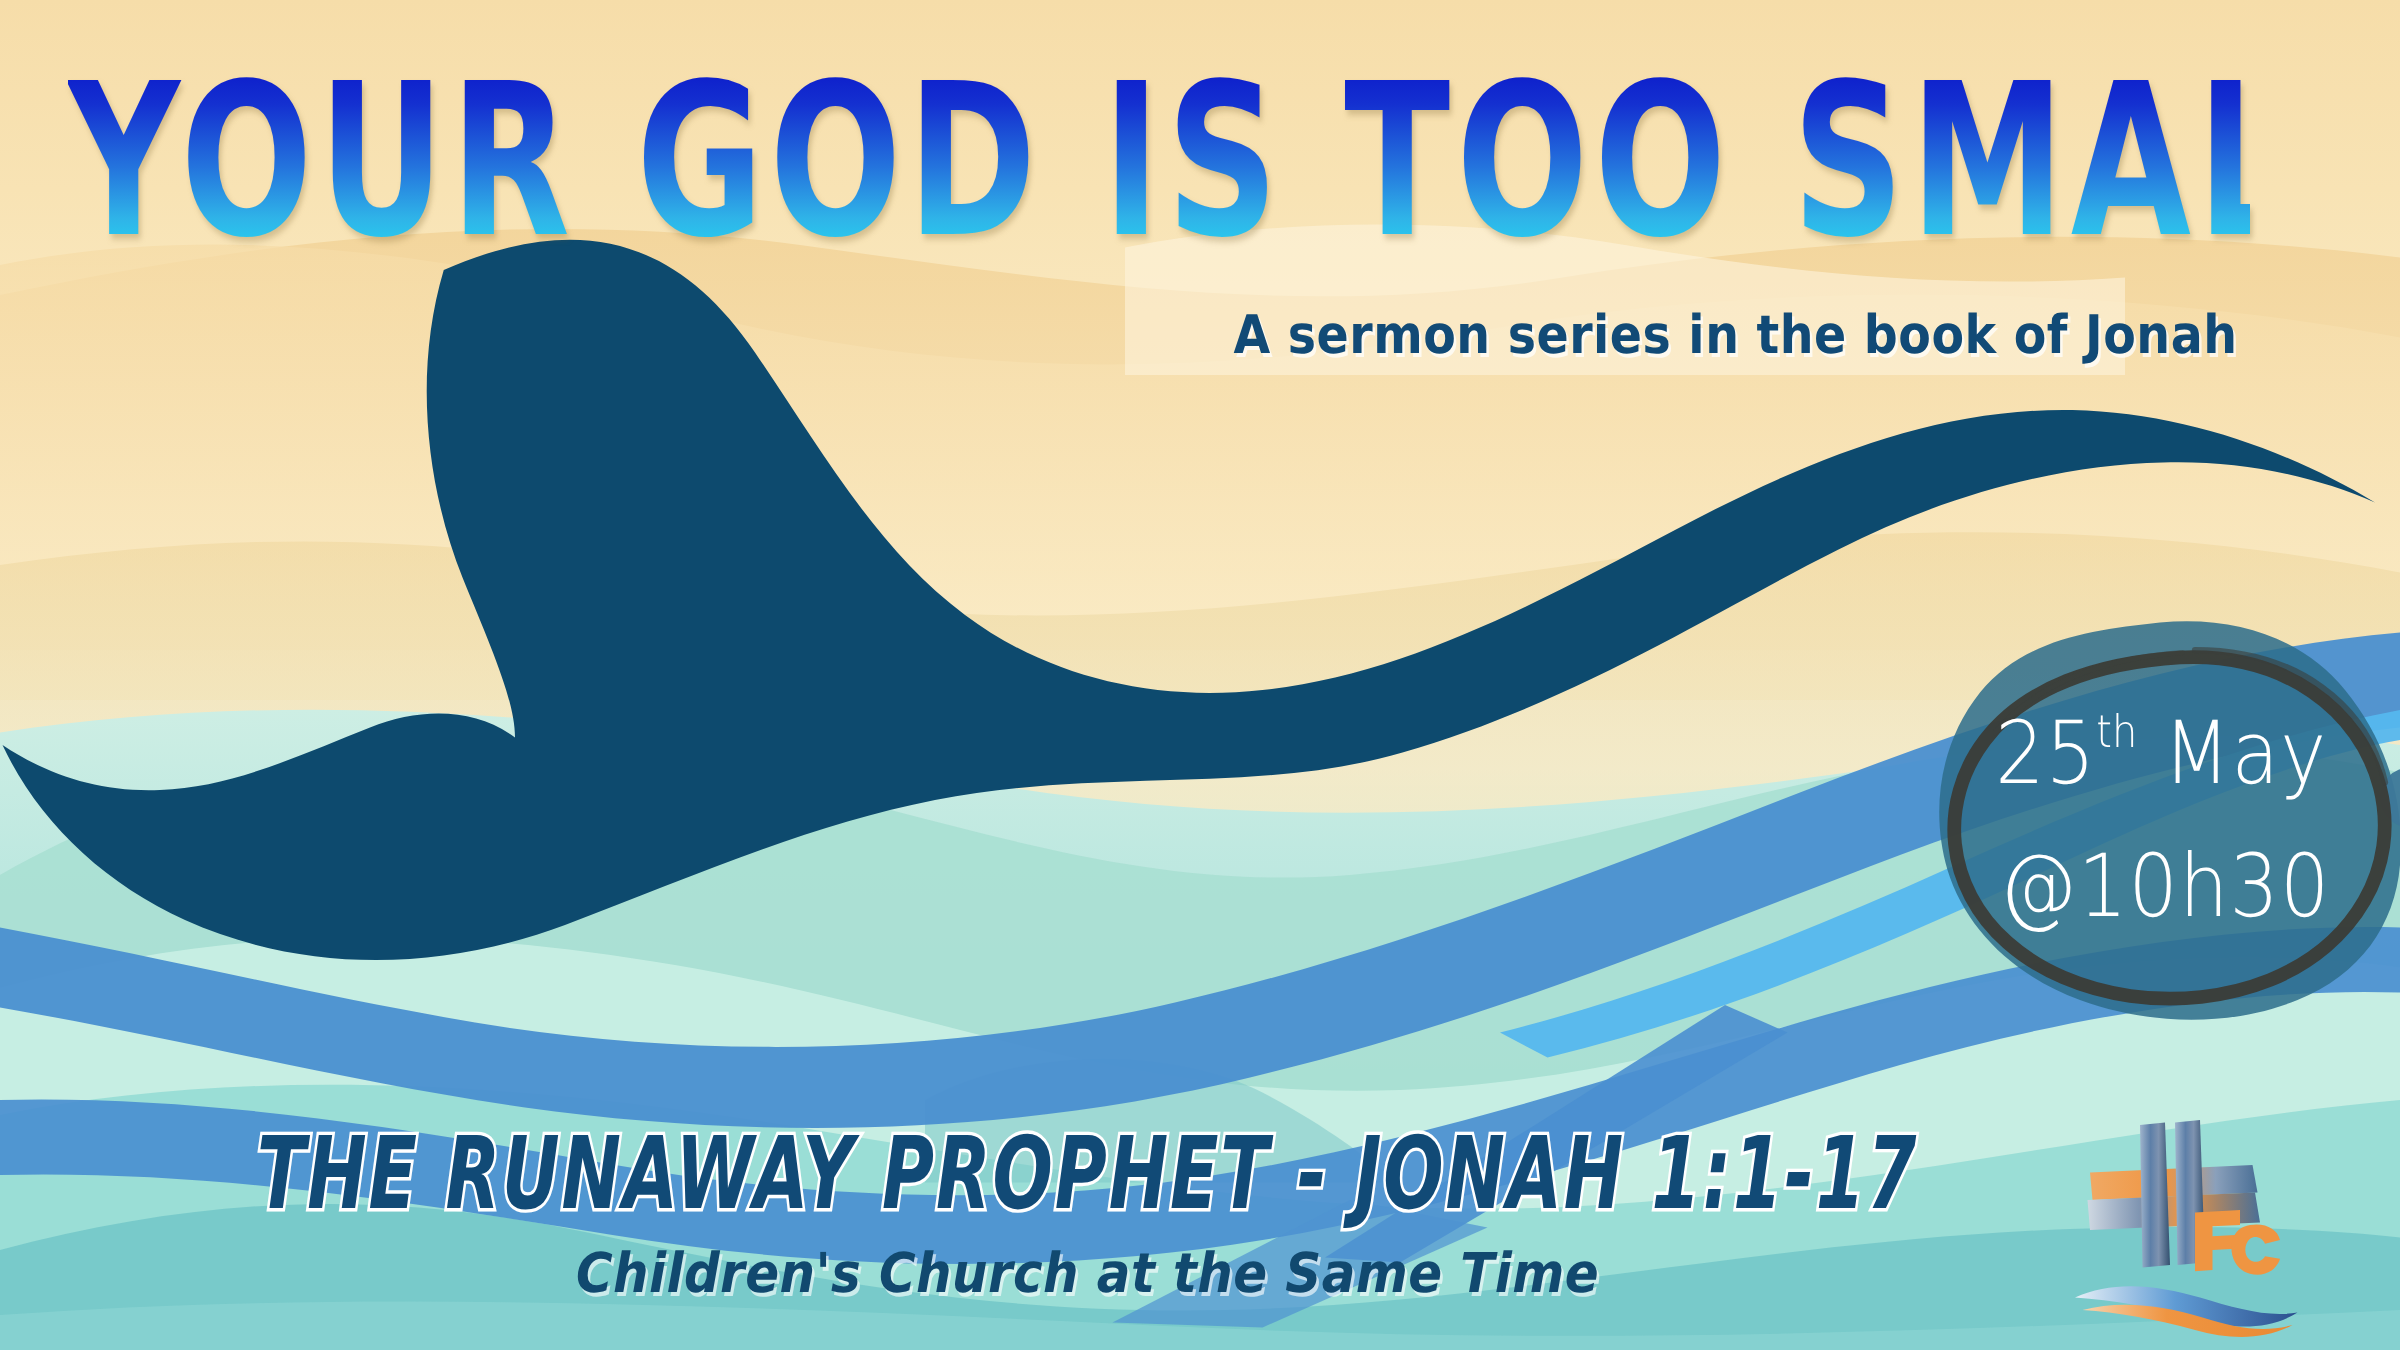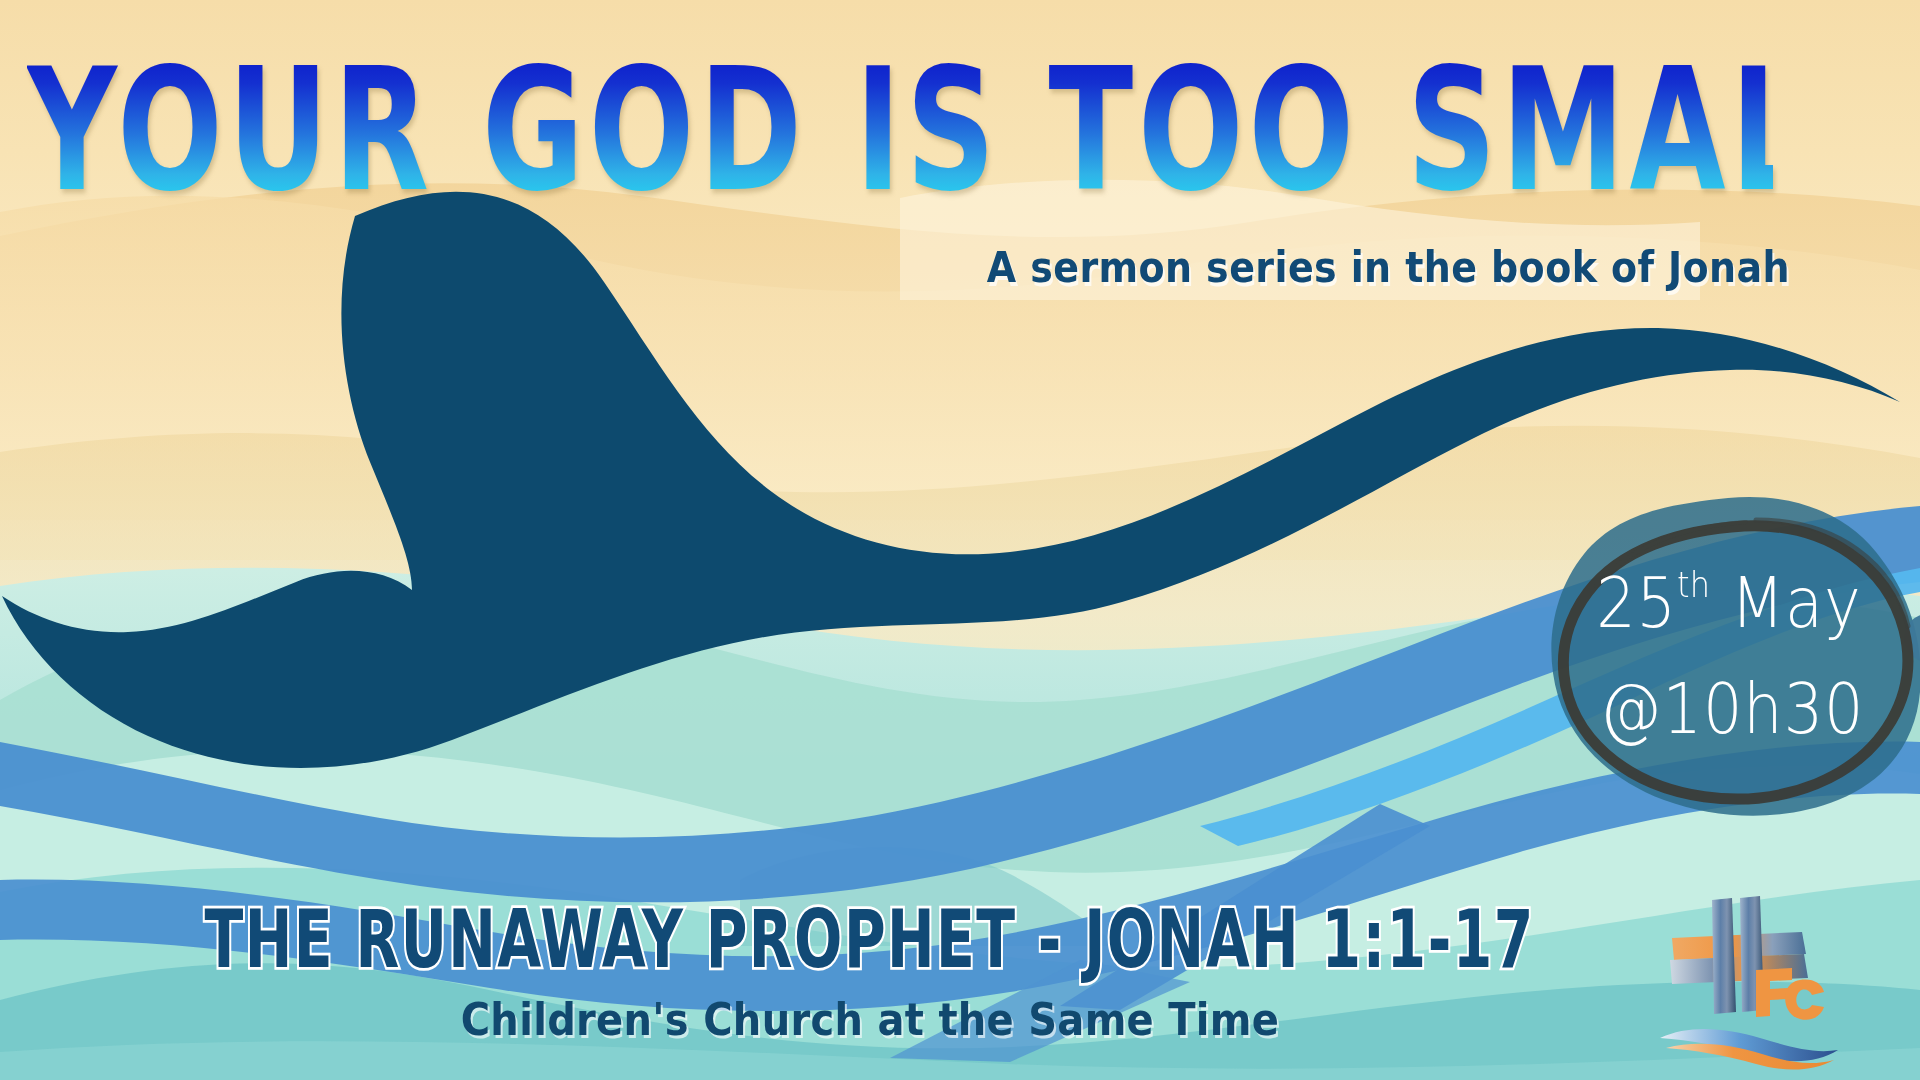--- a/index.html
+++ b/index.html
@@ -38,20 +38,21 @@
     height: 1080px;
   }
 
   
   #title-block {
     position: absolute;
     left: 0;
     top: 46px;
     width: 1800px;
     text-align: center;
+    padding-left: 27px;
   }
   #main-title {
     font-family: "DejaVu Sans", sans-serif;
     font-weight: bold;
     font-size: 128px;
     line-height: 1.0;
     letter-spacing: 5px;
     margin: 0;
     transform: scaleY(1.32) scaleX(0.97);
     transform-origin: center top;
@@ -116,20 +117,21 @@
     letter-spacing: 0;
   }
 
   
   #bottom-block {
     position: absolute;
     left: 0;
     top: 892px;
     width: 1920px;
     text-align: center;
+    font-style: italic;
   }
   #series-line {
     display: inline-block;
     font-family: "DejaVu Sans", sans-serif;
     font-weight: bold;
     font-size: 58px;
     letter-spacing: 1.5px;
     color: #114a76;
     transform: scaleY(1.38) scaleX(0.98);
     transform-origin: center top;

